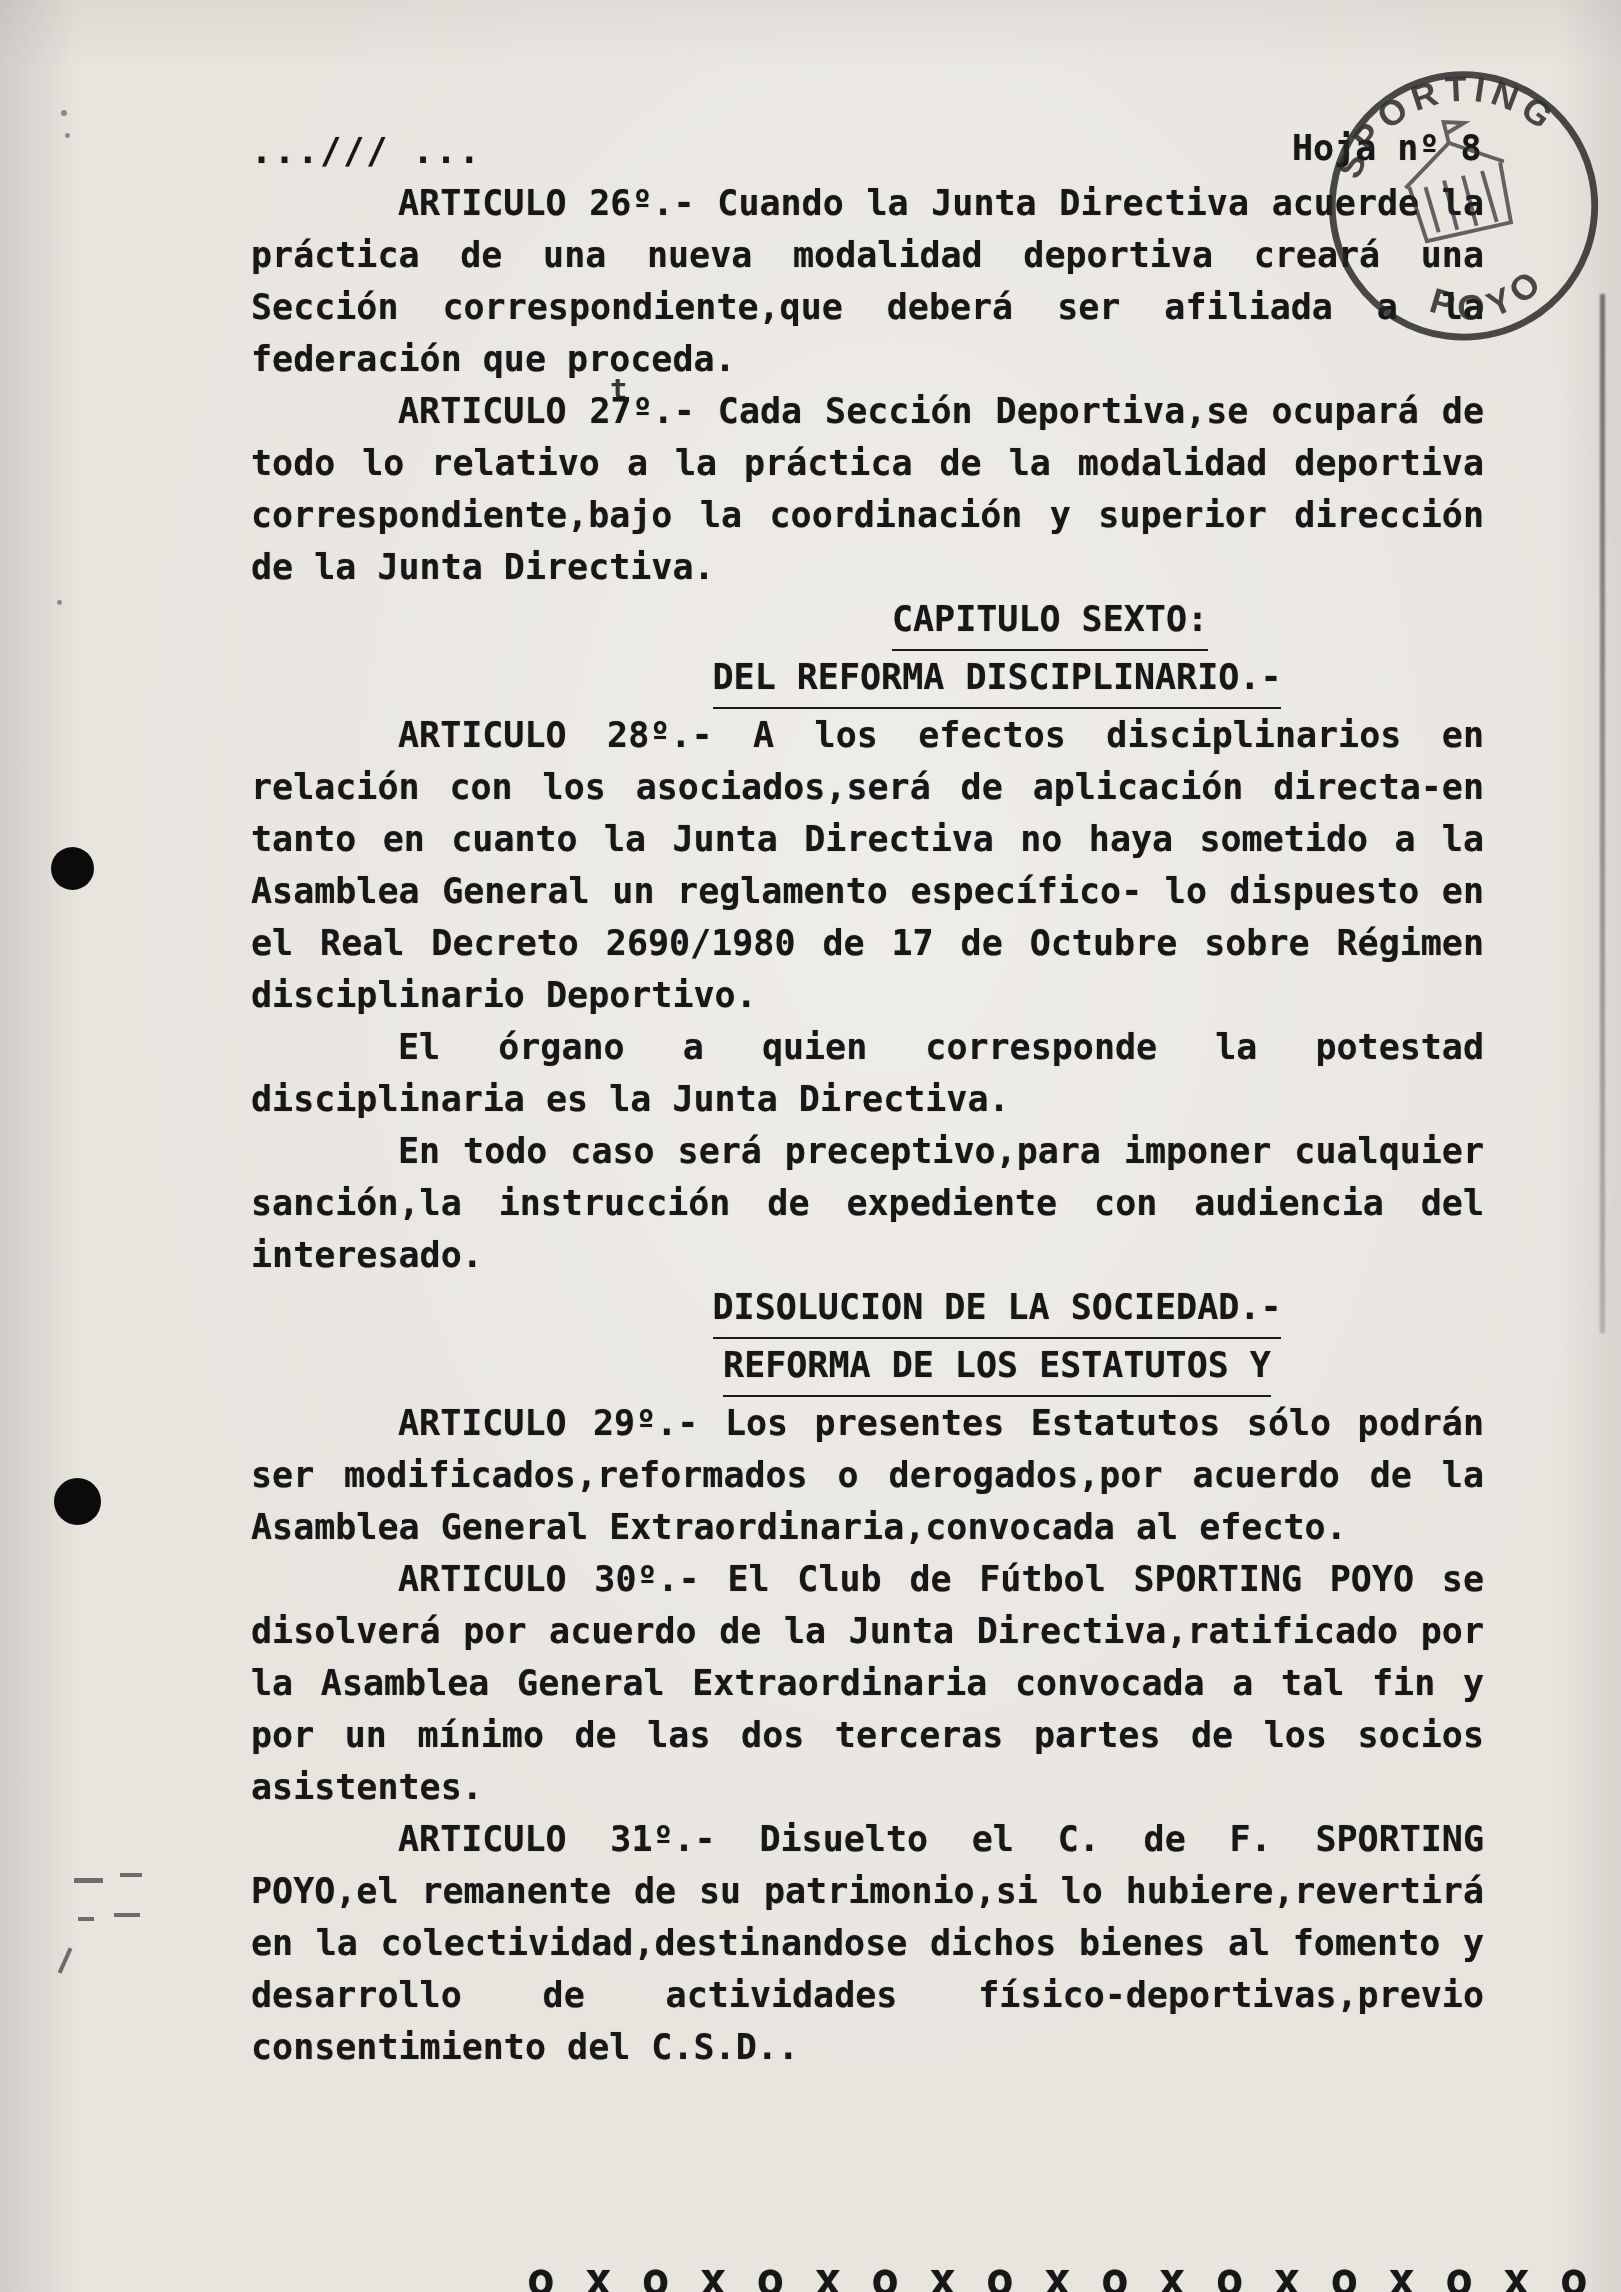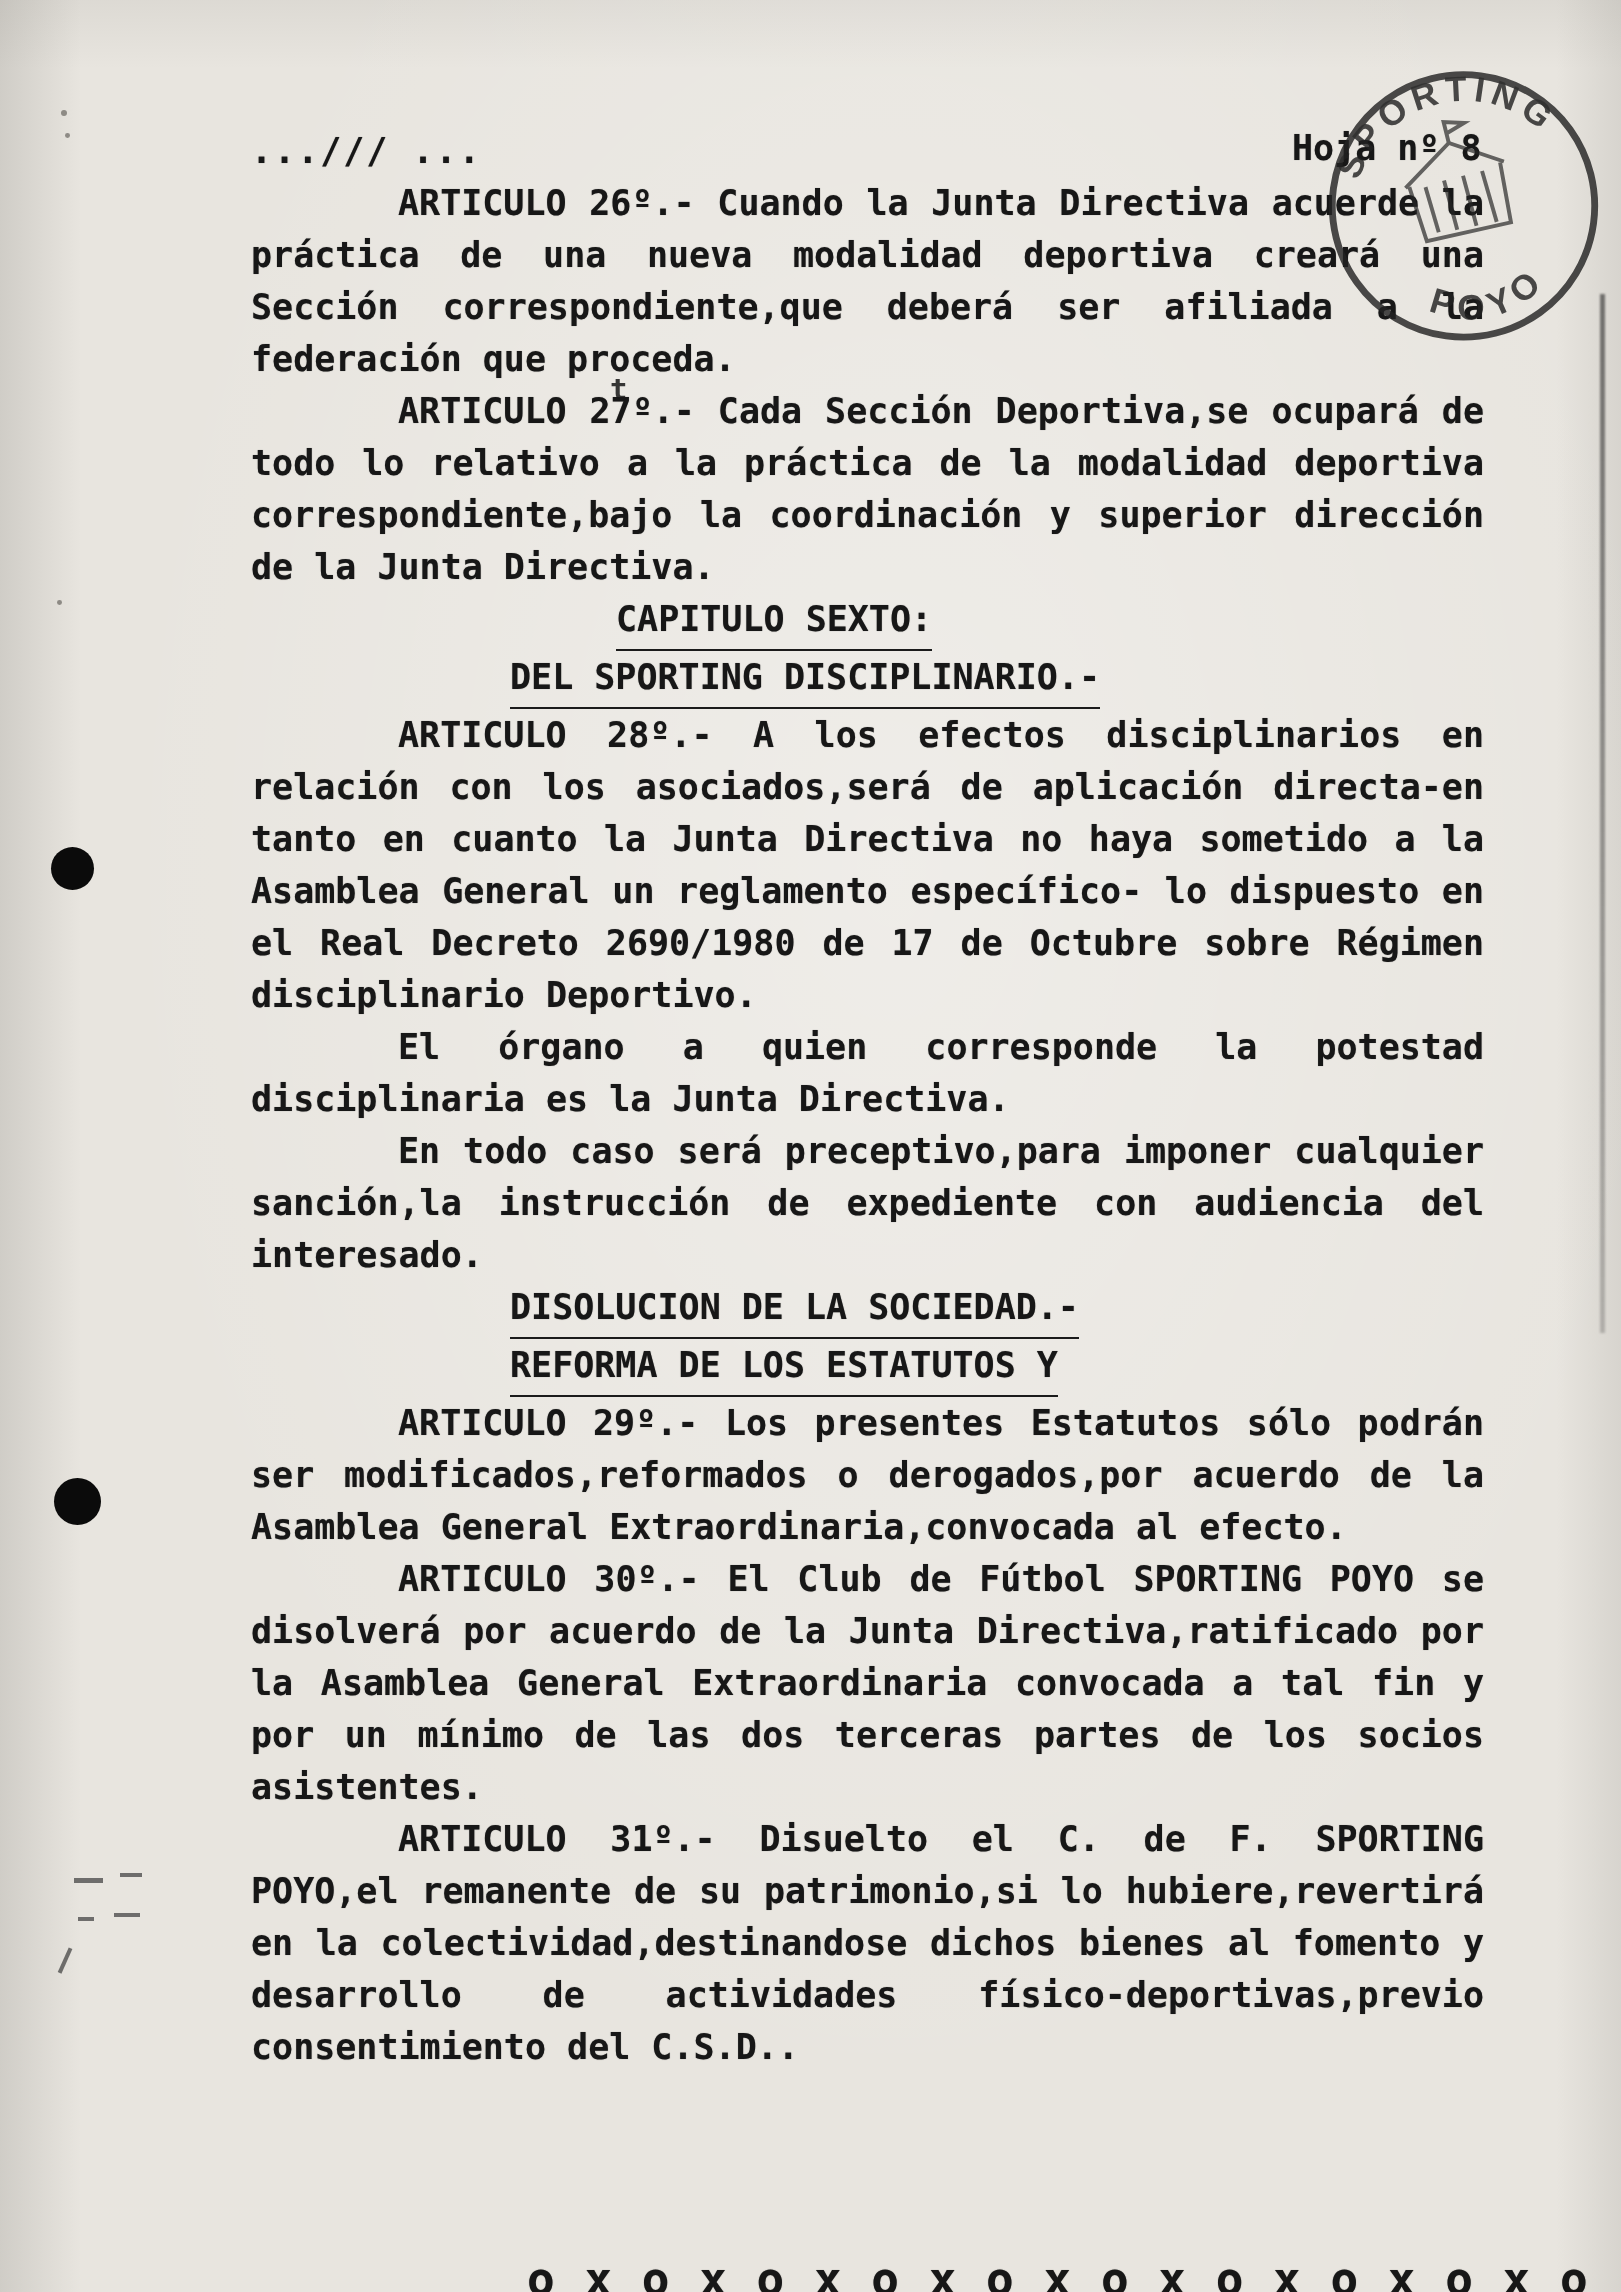--- a/index.html
+++ b/index.html
@@ -29,21 +29,21 @@
     margin: 0;
     text-align: justify;
     text-indent: 147px;
   }
   .mt12 { margin-top: 11.8px; }
   .mt22 { margin-top: 21.6px; }
   .mt26 { margin-top: 25.5px; }
   .mt36 { margin-top: 35px; }
   .mt40 { margin-top: 39px; }
   .mt44 { margin-top: 43px; }
-  .hwrap { margin: 0; }
+  .hwrap { margin: 0; text-align: center; }
   .ml-sexto   { margin-left: 365px; }
   .ml-septimo { margin-left: 382px; }
   .ml-sub     { margin-left: 259px; }
   .heading {
     display: inline-block;
     border-bottom: 2.9px solid #1b1b1b;
     padding-bottom: 3.9px;
   }
   .sheet-label {
     position: absolute;
@@ -131,21 +131,21 @@
 <main class="content">
   <div class="cont-mark">.../// ...</div>
 
   <p class="para mt22">ARTICULO 26º.-  Cuando la Junta Directiva acuerde la práctica de una nueva modalidad deportiva creará una Sección correspondiente,que deberá ser afiliada a la federación que proceda.</p>
   <p class="para mt26">ARTICULO 27º.-  Cada Sección Deportiva,se ocupará de todo lo relativo a la práctica de la modalidad deportiva correspondiente,bajo la coordinación y superior dirección de la Junta Directiva.</p>
 
   <div class="hwrap mt36 ml-sexto">
     <span class="heading">CAPITULO SEXTO:</span>
   </div>
   <div class="hwrap mt44 ml-sub">
-    <span class="heading">DEL SPORTING DISCIPLINARIO.-</span>
+    <span class="heading">DEL REFORMA DISCIPLINARIO.-</span>
   </div>
 
   <p class="para mt22">ARTICULO 28º.-  A los efectos disciplinarios en relación con los asociados,será de aplicación directa-en tanto en cuanto la Junta Directiva no haya sometido a la Asamblea General un reglamento específico- lo dispuesto en el Real Decreto 2690/1980 de 17 de Octubre sobre Régimen disciplinario Deportivo.</p>
   <p class="para">El órgano a quien corresponde la potestad disciplinaria es la Junta Directiva.</p>
   <p class="para">En todo caso será preceptivo,para imponer cualquier sanción,la instrucción de expediente con audiencia del interesado.</p>
 
   <div class="hwrap mt12 ml-sub">
     <span class="heading">DISOLUCION DE LA SOCIEDAD.-</span>
   </div>
   <div class="hwrap mt40 ml-sub">

